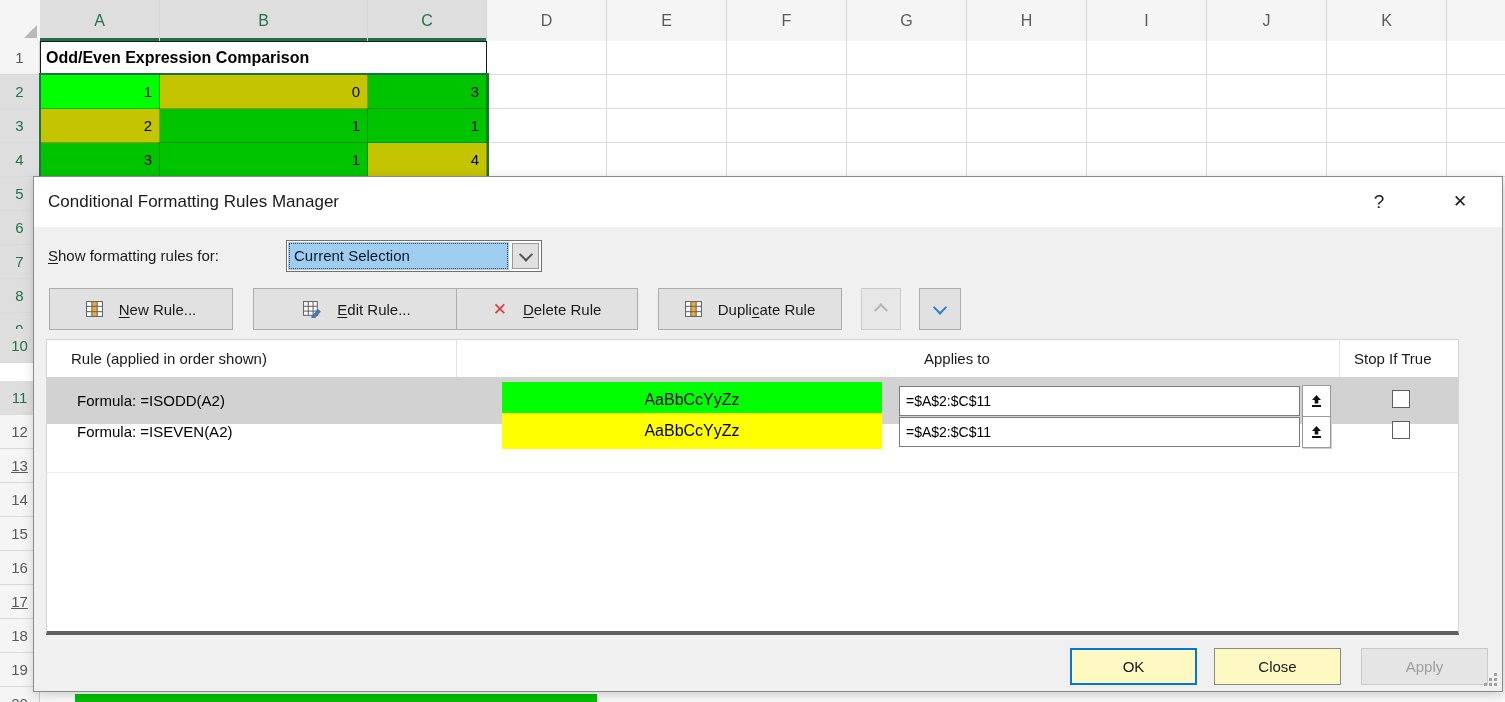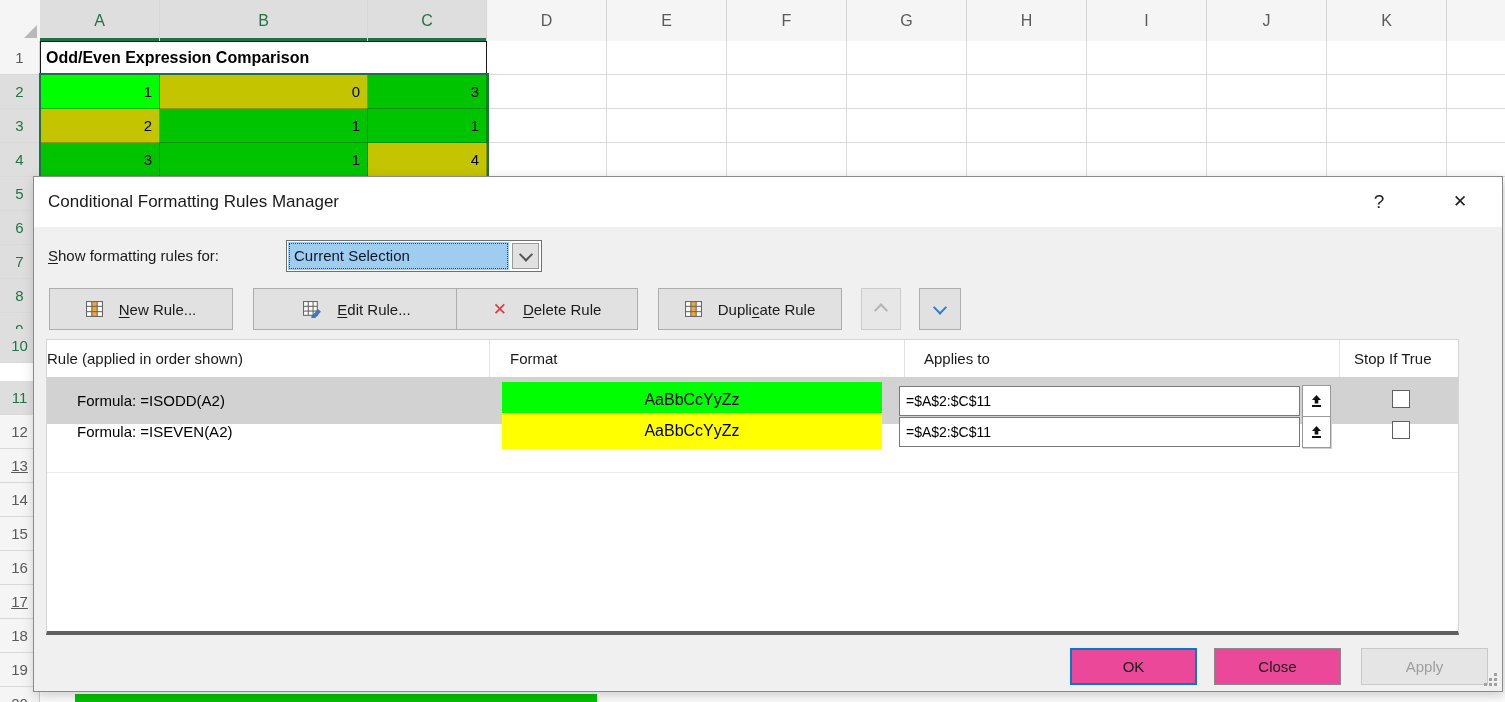--- a/index.html
+++ b/index.html
@@ -74,21 +74,21 @@
     font-family:"Liberation Sans","DejaVu Sans",sans-serif;font-size:14px;padding:0 6px;color:#000;background:#fff;}
   .collapse{width:29px;height:32px;margin-left:2px;background:#fff;border:1px solid #9a9a9a;
     box-sizing:border-box;display:flex;align-items:center;justify-content:center;cursor:pointer;
     box-shadow:1px 1px 0 #cfcfcf;}
   .cb{left:1345px;top:13px;width:18px;height:18px;background:#fff;border:1px solid #5f5f5f;
     box-sizing:border-box;cursor:pointer;}
   .rules-sep{left:0;top:132px;width:1411px;height:1px;background:#ededed;}
 
   .fbtn{position:absolute;top:471px;width:127px;height:37px;box-sizing:border-box;
     display:flex;align-items:center;justify-content:center;font-size:15px;color:#1a1a1a;
-    background:#ec4899;border:1px solid #8a8a8a;cursor:pointer;}
+    background:#fef9c3;border:1px solid #8a8a8a;cursor:pointer;}
   .fbtn.primary{border:2px solid #0078d4;}
   .fbtn.disabled{background:#e5e5e5;border:1px solid #c9c9c9;color:#9e9e9e;cursor:default;}
   .grip{left:1450px;top:496px;width:14px;height:14px;}
   .grip i{position:absolute;width:3px;height:3px;background:#a0a0a0;}
 </style>
 </head>
 <body>
 
 <div class="root">
 
@@ -194,22 +194,21 @@
       <span><span>Dupli</span><span class="mn">c</span><span>ate Rule</span></span>
     </div>
     <div class="btn sqbtn disabled" style="left:827px;width:40px;">
         <span class="chev up"></span>
       </div>
     <div class="btn sqbtn" style="left:885px;width:42px;">
         <span class="chev blue"></span>
       </div>
 
     <div class="abs list">
-      <div class="abs lh" style="left:0;width:443px;padding-left:0;">Rule (applied in order shown)</div>
-      <div class="abs lh" style="left:443px;width:415px;padding-left:20px;">Format</div>
+      <div class="abs lh" style="left:0;width:410px;padding-left:24px;">Rule (applied in order shown)</div>
       <div class="abs lh" style="left:858px;width:435px;padding-left:19px;">Applies to</div>
       <div class="abs lh" style="left:1293px;width:118px;padding-left:14px;border-right:none;">Stop If True</div>
 
       <div class="abs rrow sel" style="top:37px;">
         <div class="abs ruletext">Formula: =ISODD(A2)</div>
         <div class="abs swatch" style="background-color: rgb(0, 255, 0);">AaBbCcYyZz</div>
         <div class="abs applies">
           <input value="=$A$2:$C$11" style="">
           <div class="collapse">
             <svg width="13" height="14" viewBox="0 0 13 14">

